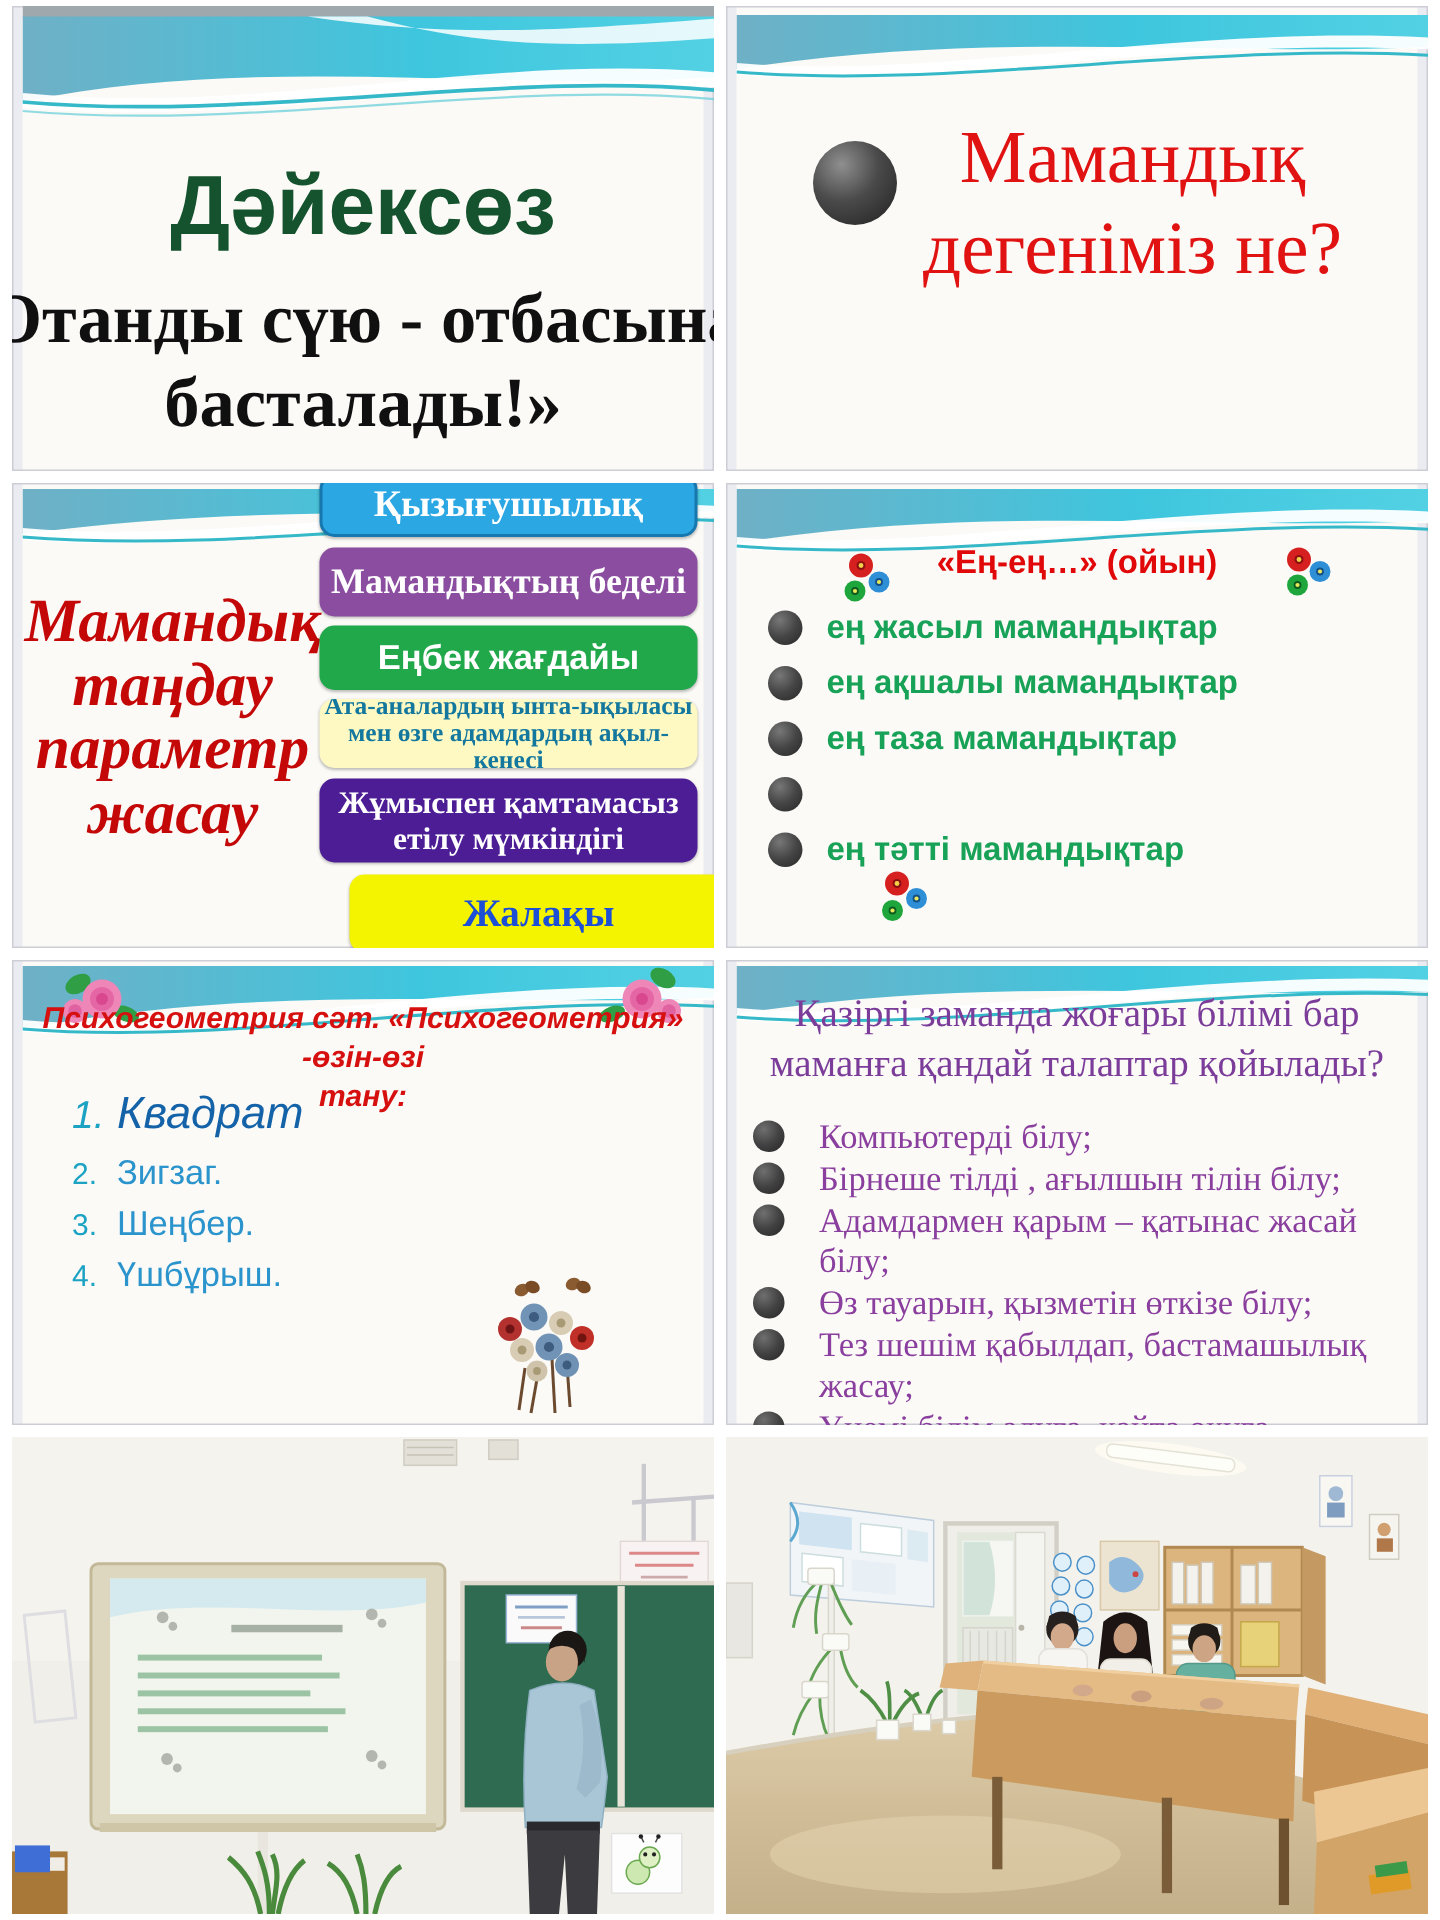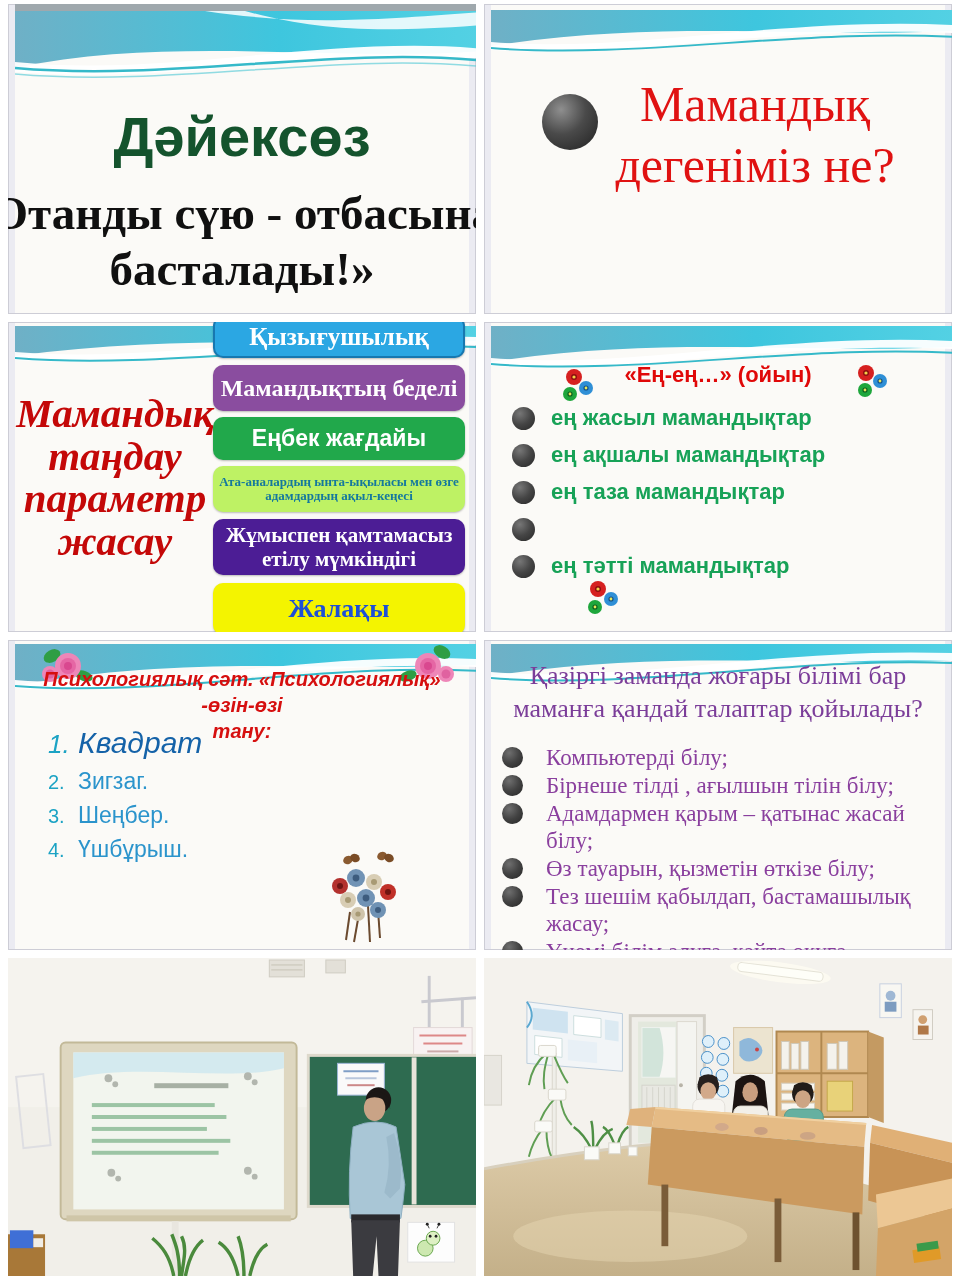--- a/index.html
+++ b/index.html
@@ -36,23 +36,23 @@
   .s3-heading{position:absolute;left:8px;top:70px;width:198px;text-align:center;
     font-family:"Liberation Serif",serif;font-style:italic;font-weight:bold;
     font-size:41px;line-height:1.04;color:#c40808;}
   .s3-box{position:absolute;left:205px;width:252px;border-radius:10px;box-sizing:border-box;
     display:flex;align-items:center;justify-content:center;text-align:center;
     font-family:"Liberation Serif",serif;font-weight:bold;color:#ffffff;
     box-shadow:0 1px 2px rgba(0,0,0,.25);}
   .s3-b1{top:-6px;height:42px;background:#2ba7e3;font-size:25px;border:2px solid #1778b0;}
   .s3-b2{top:43px;height:46px;background:#8a4d9f;font-size:24px;line-height:1.0;}
   .s3-b3{top:95px;height:43px;background:#21a84b;font-family:"Liberation Sans",sans-serif;font-size:23px;}
-  .s3-b4{top:144px;height:46px;background:#bef264;font-size:13px;line-height:1.05;color:#14789e;overflow:hidden;}
+  .s3-b4{top:144px;height:46px;background:#fef9c3;font-size:17px;line-height:1.05;color:#14789e;overflow:hidden;}
   .s3-b5{top:197px;height:56px;background:#4c1d95;font-size:21px;line-height:1.15;}
-  .s3-b6{top:261px;height:52px;background:#f4f400;font-size:26px;color:#1d4fd6;}
+  .s3-b6{top:261px;height:52px;background:#f4f400;font-size:26px;color:#1d4fd6;margin-left:20px;}
 
   
   .s4-title{position:absolute;left:0;right:0;top:40px;text-align:center;
     font-weight:bold;font-size:22px;color:#e00808;}
   .s4-list{position:absolute;left:28px;top:84px;right:20px;}
   .s4-item{display:flex;align-items:center;height:24px;margin-bottom:13px;
     font-size:22px;font-weight:bold;color:#17a257;}
   .sphere-sm{flex:0 0 auto;width:23px;height:23px;border-radius:50%;margin-right:16px;
     background:radial-gradient(circle at 34% 28%, #777777, #454545 50%, #303030 85%);}
 
@@ -248,21 +248,21 @@
       <ellipse cx="46" cy="12" rx="9" ry="6" fill="#2f9e44" transform="rotate(30 46 12)"></ellipse>
       <ellipse cx="12" cy="36" rx="9" ry="5" fill="#2f9e44" transform="rotate(-20 12 36)"></ellipse>
       <circle cx="32" cy="26" r="13" fill="#ee86b8"></circle>
         <circle cx="32" cy="26" r="8" fill="#e566a4"></circle>
         <circle cx="32" cy="26" r="4" fill="#d9488f"></circle>
       <circle cx="50" cy="34" r="8" fill="#ee86b8"></circle>
         <circle cx="50" cy="34" r="4.5" fill="#e062a0"></circle>
     </svg>
 
     <div class="s5-title">
-      <div>Психологиялық сәт. «Психологиялық» -өзін-өзі</div>
+      <div>Психогеометрия сәт. «Психогеометрия» -өзін-өзі</div>
       <div>тану:</div>
     </div>
     <div class="s5-list">
       <div class="s5-row s5-row1">
           <span class="s5-num">1.</span>
           <span>Квадрат</span>
         </div>
       <div class="s5-row s5-rown">
           <span class="s5-num">2.</span>
           <span>Зигзаг.</span>

